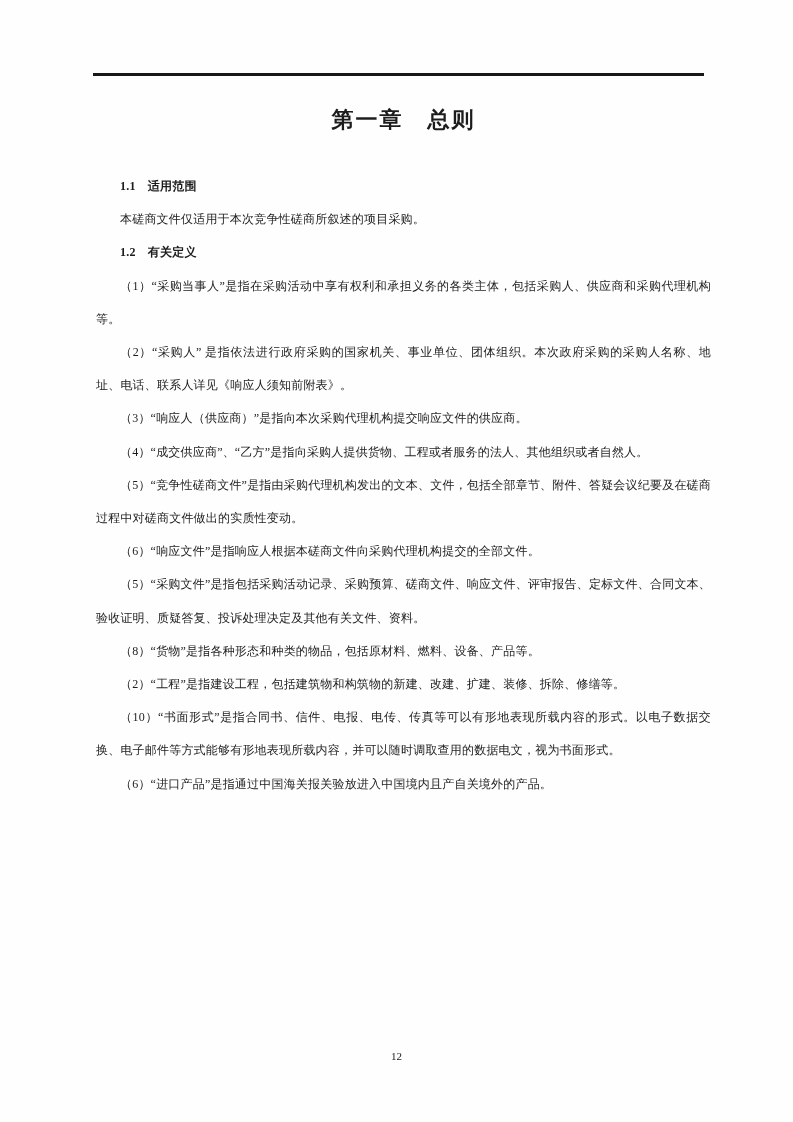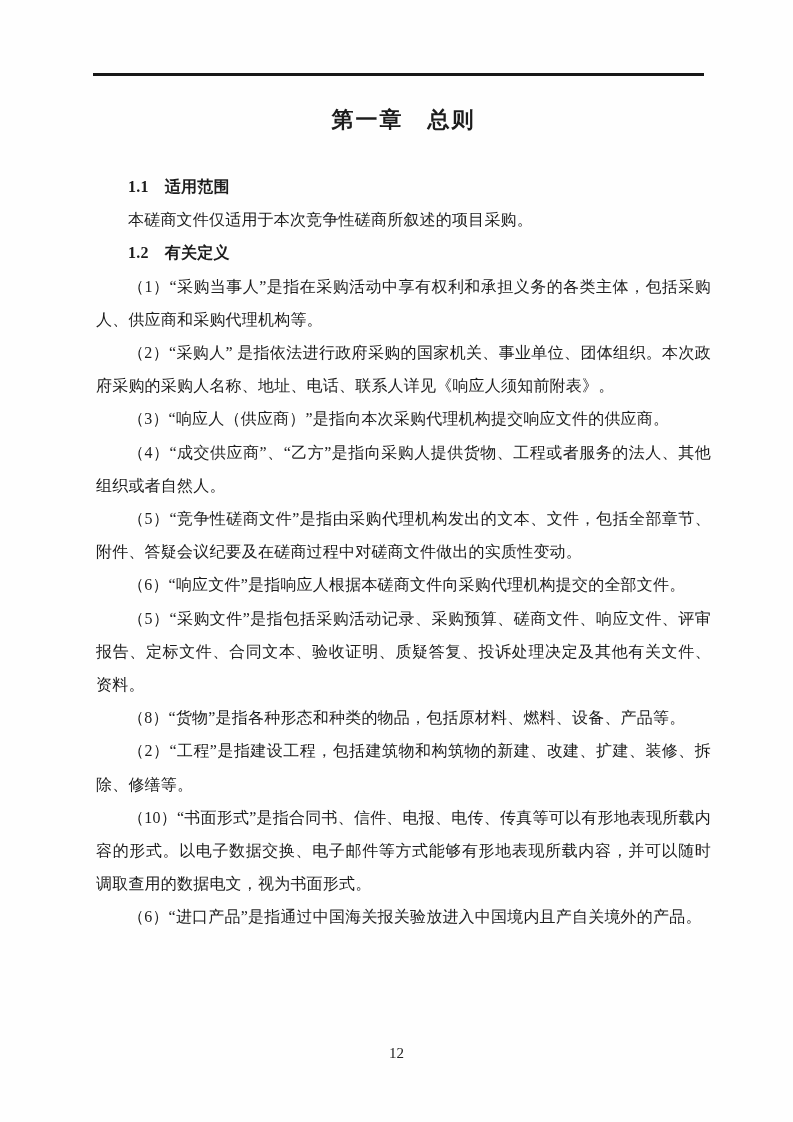--- a/index.html
+++ b/index.html
@@ -32,37 +32,37 @@
   }
   .doc-title {
     text-align: center;
     font-size: 22px;
     font-weight: bold;
     letter-spacing: 2px;
     line-height: 36px;
     margin: 0 0 32px 0;
   }
   .para {
-    font-size: 16px;
+    font-size: 12px;
     letter-spacing: 0.2px;
     line-height: 33.2px;
     text-align: justify;
     text-indent: 2em;
     margin: 0;
   }
   .para.heading {
     font-weight: bold;
   }
   .page-number {
     position: absolute;
     left: 0;
     right: 0;
     bottom: 60px;
     text-align: center;
-    font-size: 15px;
+    font-size: 11px;
     color: #222222;
   }
 </style>
 </head>
 <body>
 
 <div class="page">
   <div class="header-rule"></div>
 
   <div class="content">

